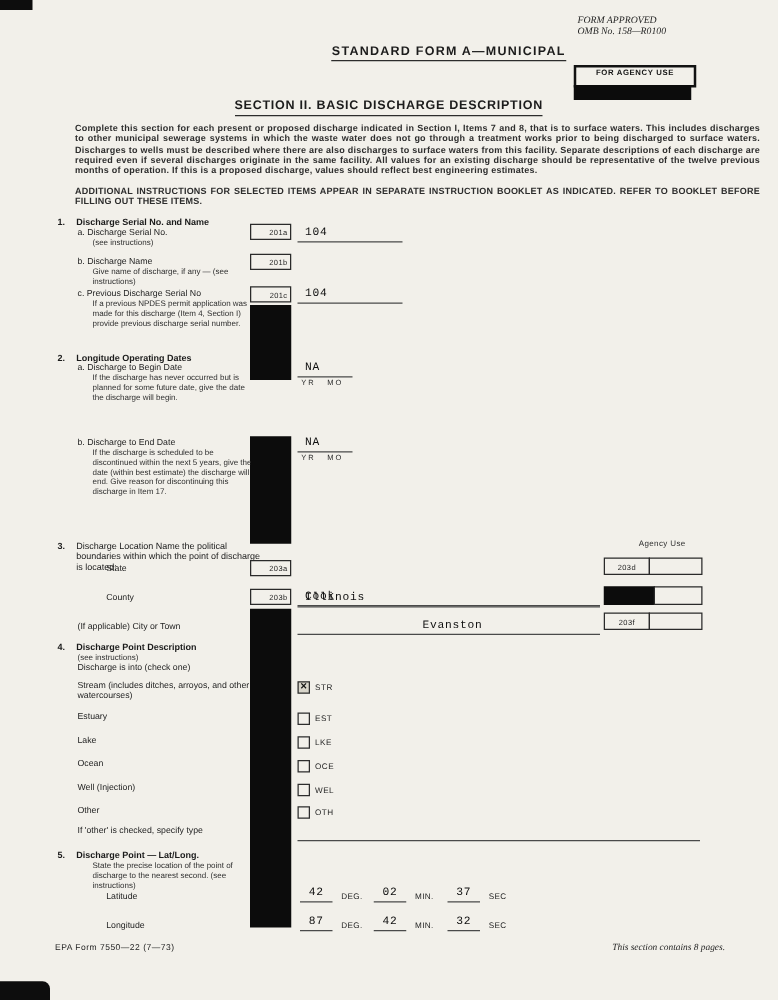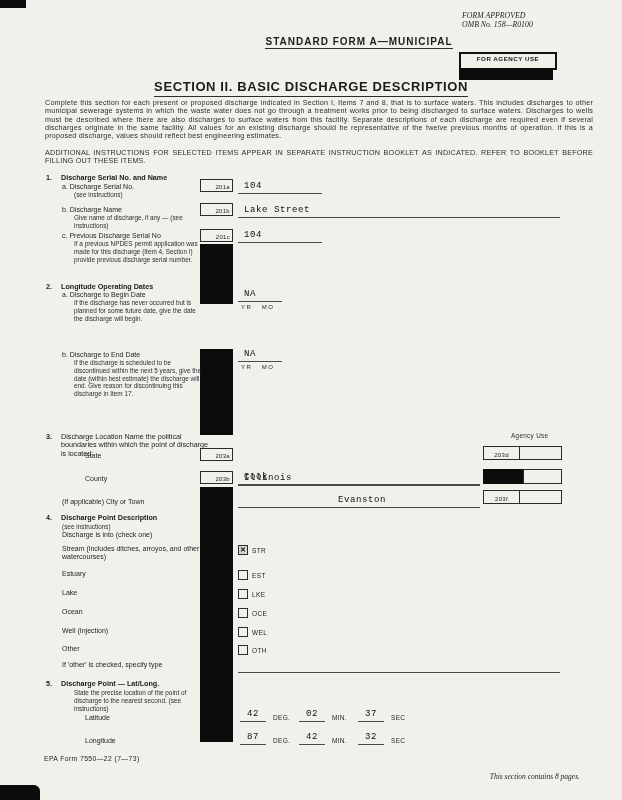--- a/index.html
+++ b/index.html
@@ -9,25 +9,25 @@
         font-family:"Liberation Sans",sans-serif;color:#2c2c2c;}
   .redact{position:absolute;background:#0c0c0c;}
   .scan-mark{position:absolute;background:#0d0d0d;}
   .form-approved{position:absolute;left:462px;top:11px;font-family:"Liberation Serif",serif;
                  font-style:italic;font-size:7.8px;line-height:1.2;color:#1f1f1f;}
   .title{position:absolute;left:0;top:36px;width:100%;text-align:center;font-size:10px;
          font-weight:bold;letter-spacing:1px;color:#1c1c1c;padding-left:48px;}
   .title span{border-bottom:1px solid #2c2c2c;padding-bottom:1px;}
   .agency-box{position:absolute;left:459px;top:52px;width:94px;height:14px;border:2px solid #121212;
               font-size:6.2px;font-weight:bold;letter-spacing:.5px;text-align:center;line-height:10px;color:#161616;}
-  .section-title{position:absolute;left:0;top:79px;width:100%;text-align:center;font-size:13px;
+  .section-title{position:absolute;left:0;top:79px;width:100%;text-align:center;font-size:10px;
                  font-weight:bold;letter-spacing:.6px;color:#1c1c1c;}
   .section-title span{border-bottom:1px solid #2c2c2c;padding-bottom:1.5px;}
-  .para{position:absolute;left:45px;width:548px;font-size:7.2px;line-height:1.15;
-        letter-spacing:.2px;text-align:justify;color:#2d2d2d;}
+  .para{position:absolute;left:60px;width:548px;font-size:7.2px;line-height:1.15;
+        letter-spacing:.2px;text-align:justify;color:#2d2d2d;font-weight:bold;}
   .item-head{position:absolute;display:flex;font-size:7.2px;line-height:1.18;font-weight:bold;color:#1b1b1b;}
   .item-head .inum{width:15px;flex:none;}
   .lbl{position:absolute;font-size:7px;line-height:1.18;color:#242424;}
   .tiny{position:absolute;font-size:6.4px;line-height:1.22;color:#2e2e2e;}
   .codebox{position:absolute;width:33px;height:13px;border:1px solid #2a2a2a;font-size:6px;
            text-align:right;padding:4px 2px 0 0;letter-spacing:.3px;color:#1d1d1d;box-sizing:border-box;}
   .rcode{position:absolute;height:15px;border:1px solid #2a2a2a;font-size:6px;text-align:center;
          padding-top:5px;letter-spacing:.3px;color:#1d1d1d;box-sizing:border-box;}
   .rbox{position:absolute;border:1px solid #2a2a2a;box-sizing:border-box;}
   .val{position:absolute;height:14px;border-bottom:1px solid #4a4a4a;
@@ -39,21 +39,21 @@
   .cb-box{width:8px;height:8px;border:1px solid #2d2d2d;font-size:7px;line-height:7px;text-align:center;
           font-weight:bold;color:#101010;box-sizing:content-box;}
   .cb-box.checked{background:#d8d5ca;}
   .cb-code{font-size:6.5px;margin-left:4px;letter-spacing:.4px;color:#242424;}
   .line{position:absolute;border-bottom:1px solid #4a4a4a;}
   .seg-label{position:absolute;font-size:6.5px;letter-spacing:.3px;color:#242424;}
   .footer-left{position:absolute;left:44px;top:755px;font-size:6.8px;letter-spacing:.4px;color:#222;}
   .footer-center{position:absolute;left:0;top:752px;width:100%;text-align:center;font-size:8px;
                  letter-spacing:1px;color:#1d1d1d;}
   .footer-right{position:absolute;right:42px;top:753px;font-family:"Liberation Serif",serif;
-                font-style:italic;font-size:7.5px;color:#1f1f1f;margin-top:19px;}
+                font-style:italic;font-size:7.5px;color:#1f1f1f;}
 </style>
 </head>
 <body>
 
 <div class="page">
 
   <div class="scan-mark" style="left:0;top:0;width:26px;height:8px;"></div>
   <div class="scan-mark" style="left:0;top:785px;width:40px;height:15px;border-radius:0 6px 0 0;"></div>
 
   <div class="form-approved">
@@ -77,21 +77,20 @@
   </div>
 
   <div class="lbl" style="left:62px;top:183px;">a.  Discharge Serial No.</div>
   <div class="tiny" style="left:74px;top:191px;">(see instructions)</div>
   <div class="codebox" style="left:200px;top:179px;">201a</div>
   <div class="val" style="left:238px;top:180px;width:84px;">104</div>
 
   <div class="lbl" style="left:62px;top:206px;">b.  Discharge Name</div>
   <div class="tiny" style="left:74px;top:214px;width:130px;">Give name of discharge, if any — (see instructions)</div>
   <div class="codebox" style="left:200px;top:203px;">201b</div>
-  <div class="val" style="left:238px;top:204px;width:322px;">Lake Street</div>
 
   <div class="lbl" style="left:62px;top:232px;">c.  Previous Discharge Serial No</div>
   <div class="tiny" style="left:74px;top:240px;width:128px;">If a previous NPDES permit application was made for this discharge (Item 4, Section I) provide previous discharge serial number.</div>
   <div class="codebox" style="left:200px;top:229px;">201c</div>
   <div class="val" style="left:238px;top:229px;width:84px;">104</div>
 
   <div class="redact" style="left:200px;top:244px;width:33px;height:60px;"></div>
 
   <div class="item-head" style="left:46px;top:283px;width:190px;">
     <span class="inum">2.</span>

